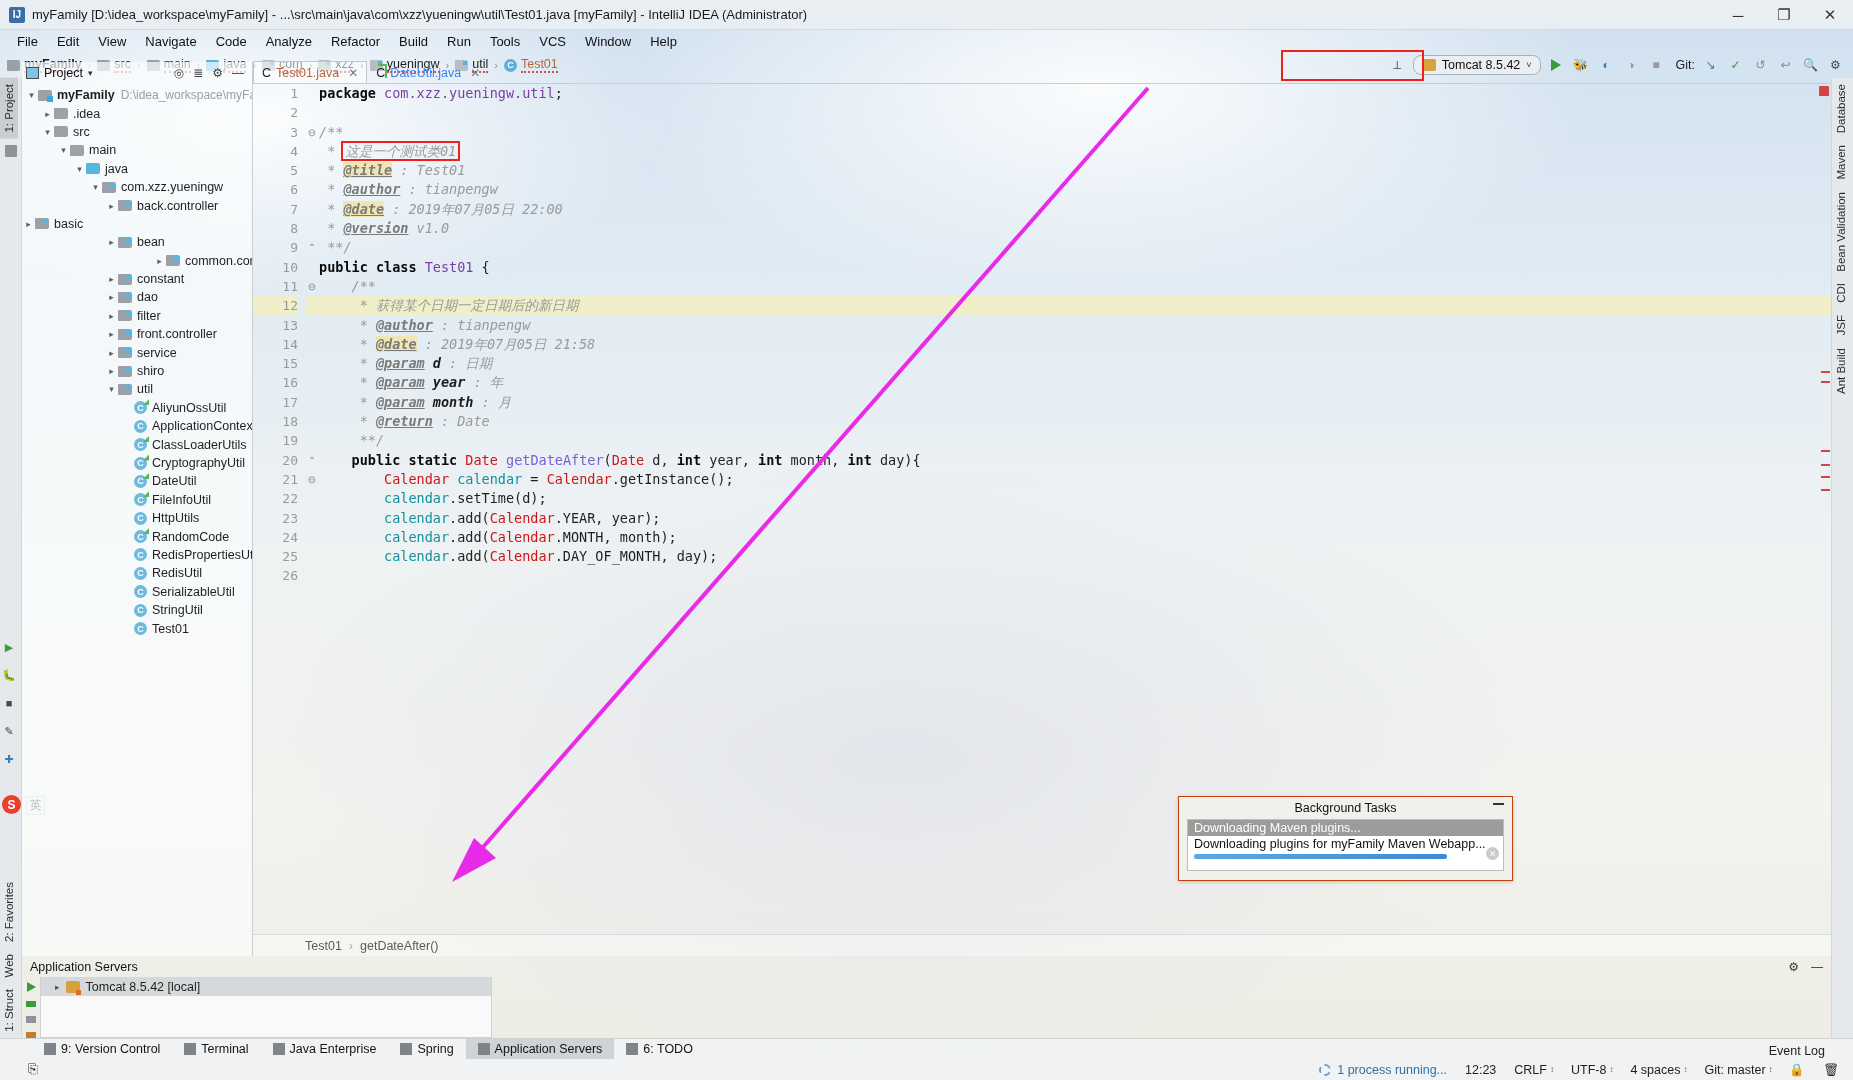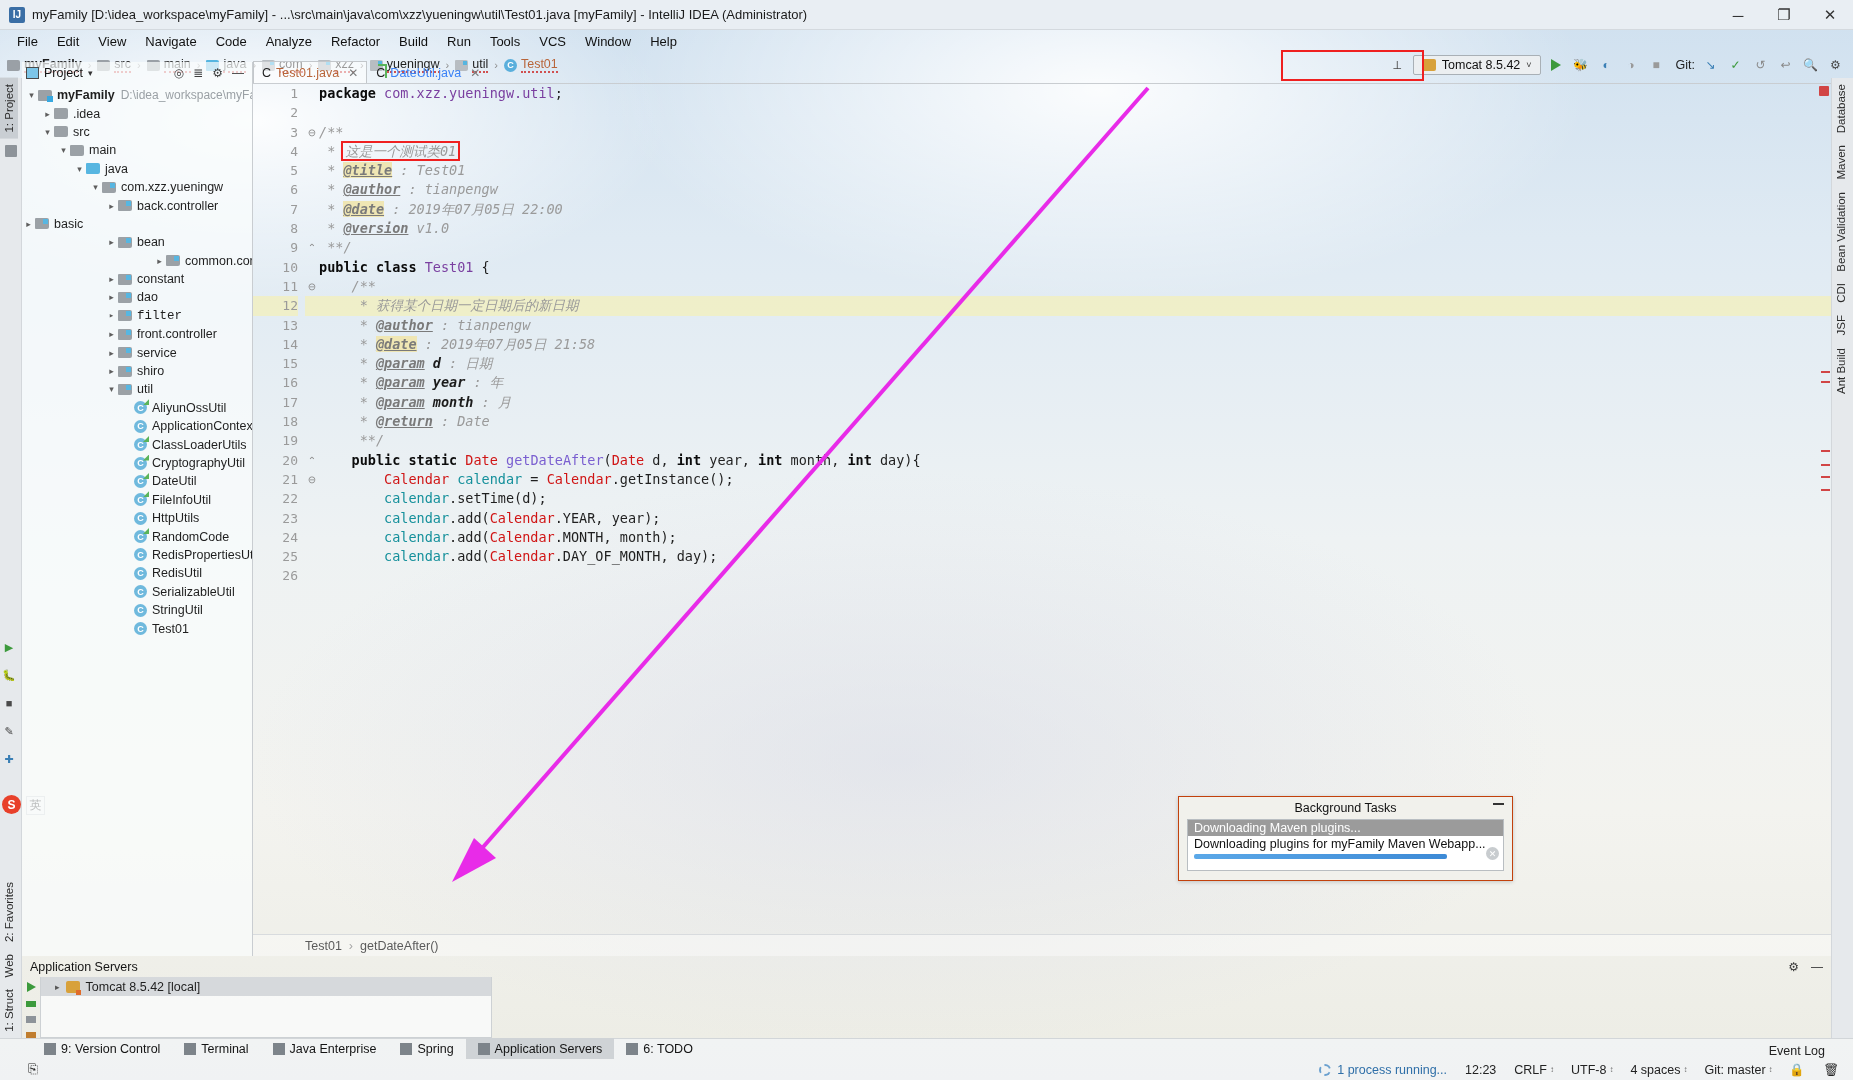--- a/index.html
+++ b/index.html
@@ -56,21 +56,21 @@
   }
   .crumb.bold{ font-weight:bold; }
   .crumb.orange{ color:#b8653a; }
   .sep{ color:#8d8d8d; margin:0 5px; font-size:11px; }
   .squig{ border-bottom:2px dotted #d05050; padding-bottom:0px; }
 
   
   .nav-right{ position:absolute; right:8px; top:0; height:26px; display:flex; align-items:center; gap:6px; }
   .runcfg{
     display:flex;align-items:center;gap:6px;height:20px;padding:0 8px;
-    background:#eceff1;border:1px solid #a9b0b6;border-radius:2px;font-size:12.5px;color:#111;
+    background:#eceff1;border:1px solid #a9b0b6;border-radius:8px;font-size:12.5px;color:#111;
   }
   .runcfg .cat{ width:14px;height:12px;background:#d8a13a;border-radius:2px; }
   .redbox{
     position:absolute;border:2px solid #ef2020;pointer-events:none;
   }
   .icobtn{ width:19px;height:19px;display:flex;align-items:center;justify-content:center;font-size:12px;color:#4a4a4a; }
   .play{ width:0;height:0;border-left:10px solid #3c9a3c;border-top:6px solid transparent;border-bottom:6px solid transparent; }
   .gitlbl{ font-size:12.5px;color:#222;margin-left:4px; }
 
   
@@ -460,21 +460,21 @@
         <div class="trow" style="padding-left: 83px;">
           <span class="arw closed"></span>
           <span class="fdr pkg"></span>
           <span class="tlabel">constant</span>
         </div>
         <div class="trow" style="padding-left: 83px;">
           <span class="arw closed"></span>
           <span class="fdr pkg"></span>
           <span class="tlabel">dao</span>
         </div>
-        <div class="trow" style="padding-left: 83px; font-family: Liberation Mono, monospace;">
+        <div class="trow" style="padding-left: 83px;">
           <span class="arw closed"></span>
           <span class="fdr pkg"></span>
           <span class="tlabel">filter</span>
         </div>
         <div class="trow" style="padding-left: 83px;">
           <span class="arw closed"></span>
           <span class="fdr pkg"></span>
           <span class="tlabel">front.controller</span>
         </div>
         <div class="trow" style="padding-left: 83px;">

